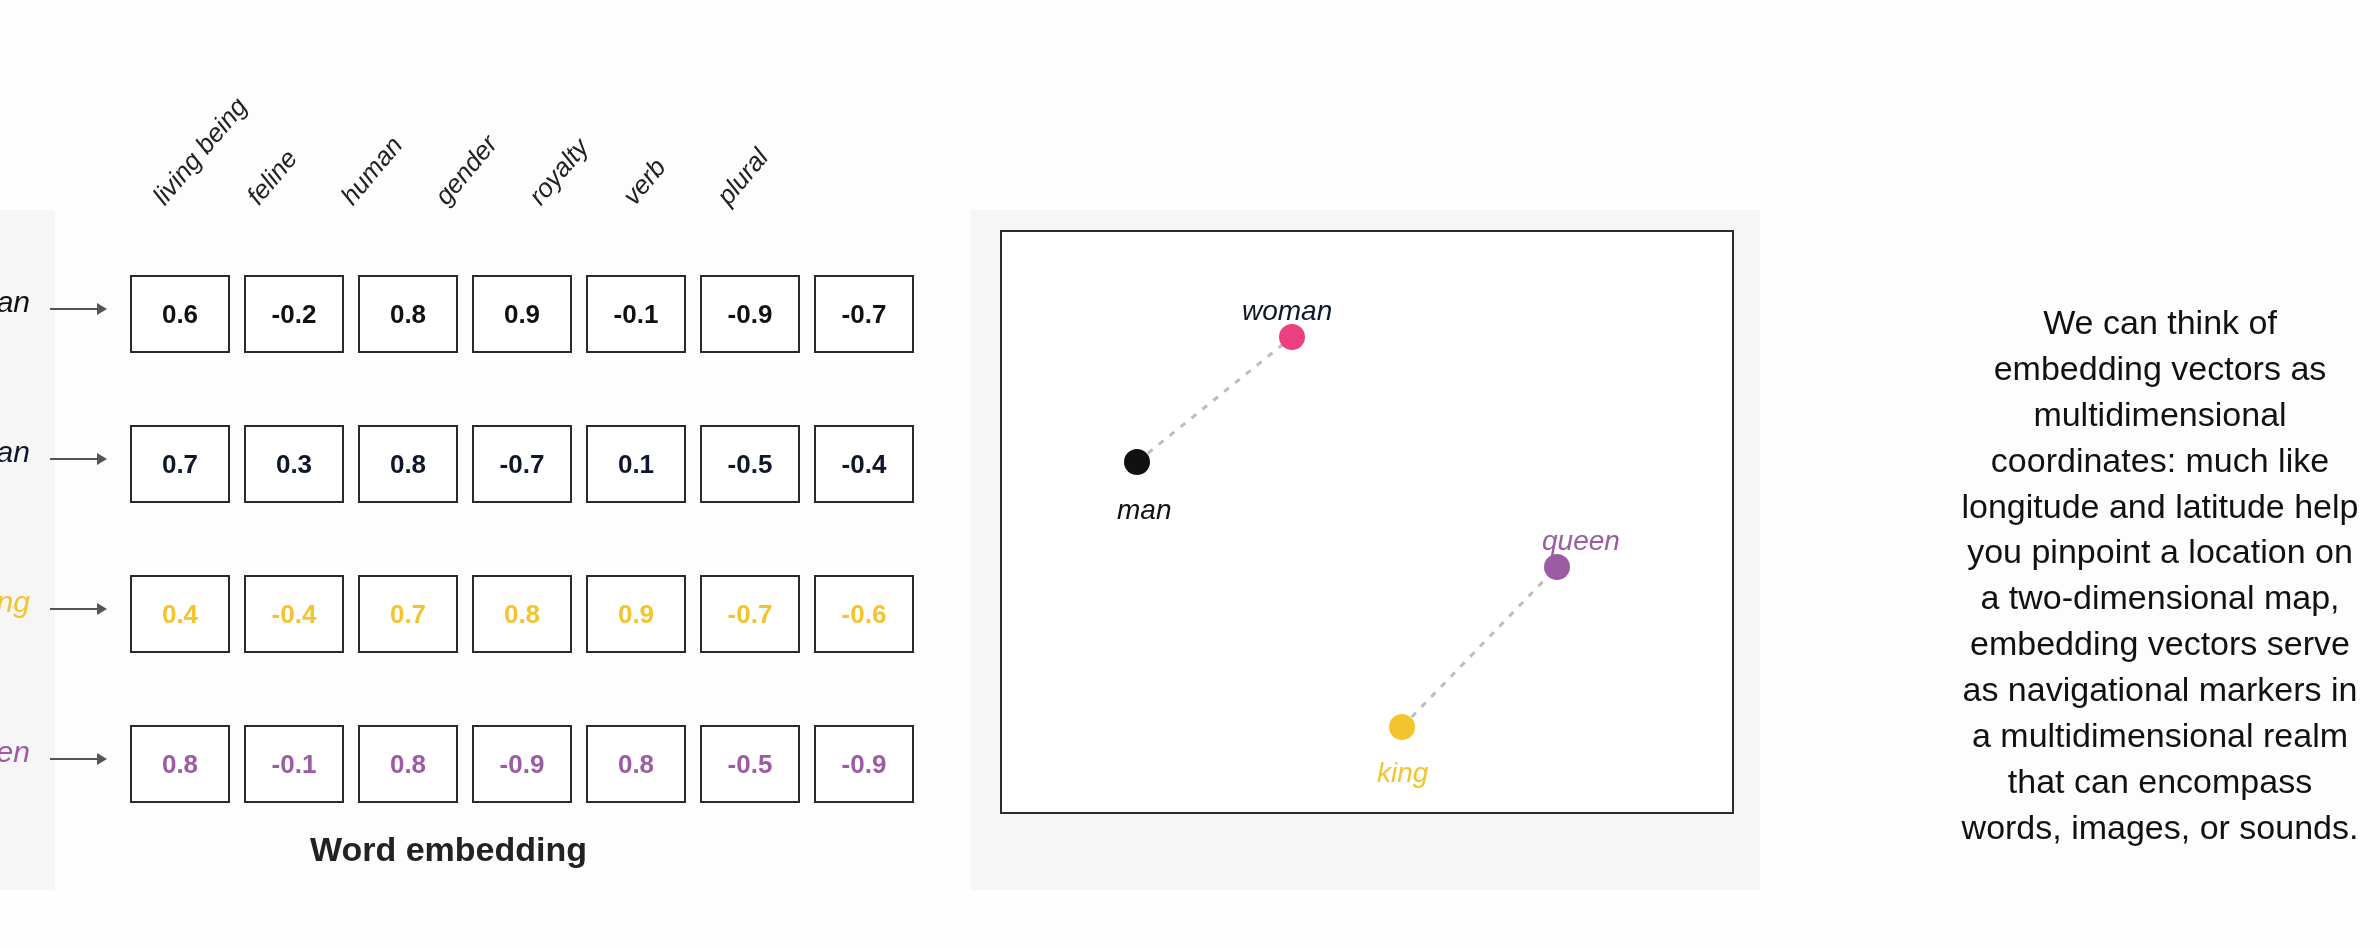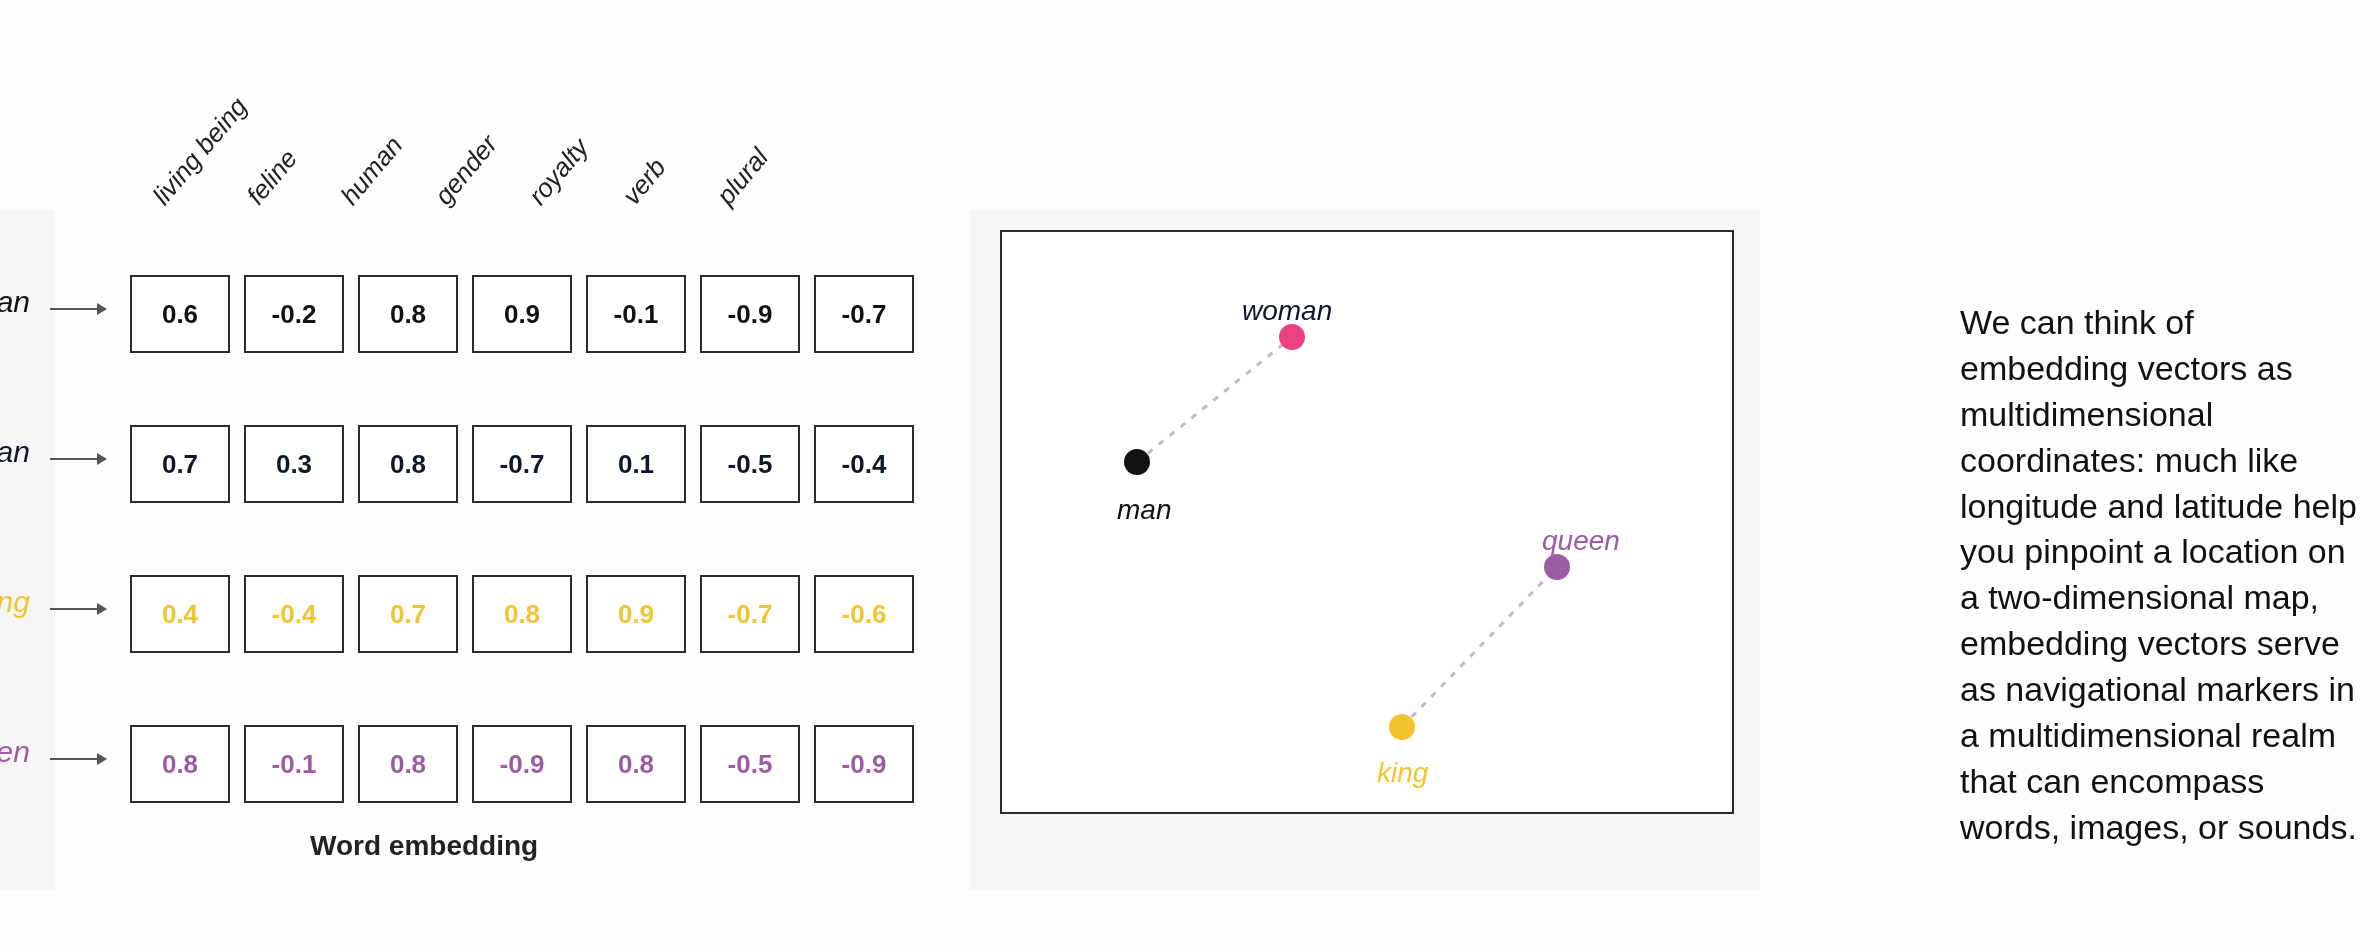--- a/index.html
+++ b/index.html
@@ -104,21 +104,21 @@
   .cell:first-child { margin-left: 0; }
 
   .c-man   { color: #111; }
   .c-woman { color: #0f172a; }
   .c-king  { color: #f3c42e; }
   .c-queen { color: #9c5ca3; }
 
   
   .cap {
     position: absolute;
-    font-size: 28px;
+    font-size: 34px;
     font-weight: 700;
     color: #222;
     text-align: right;
   }
 
   
   .viz-panel {
     position: absolute;
     left: 1150px;
     top: 225px;
@@ -157,21 +157,21 @@
     top: 300px;
     width: 590px;
     font-size: 38px;
     line-height: 1.35;
     color: #111;
     transform: translateX(0);
   }
   
   .desc { left: 2160px; }
   
-  .desc { left: 2160px; top: 300px; }
+  .desc { left: 2160px; top: 300px; text-align: center; }
 </style>
 </head>
 <body>
 
 <div class="stage">
 
   <div class="left-gray" style="top: 210px; height: 680px; left: -160px; width: 215px;"></div>
 
   <div class="col-headers" id="col-headers" style="top: 60px; left: 140px;">
       <div class="col-h" style="left: 30px; top: 120px;">living being</div>

